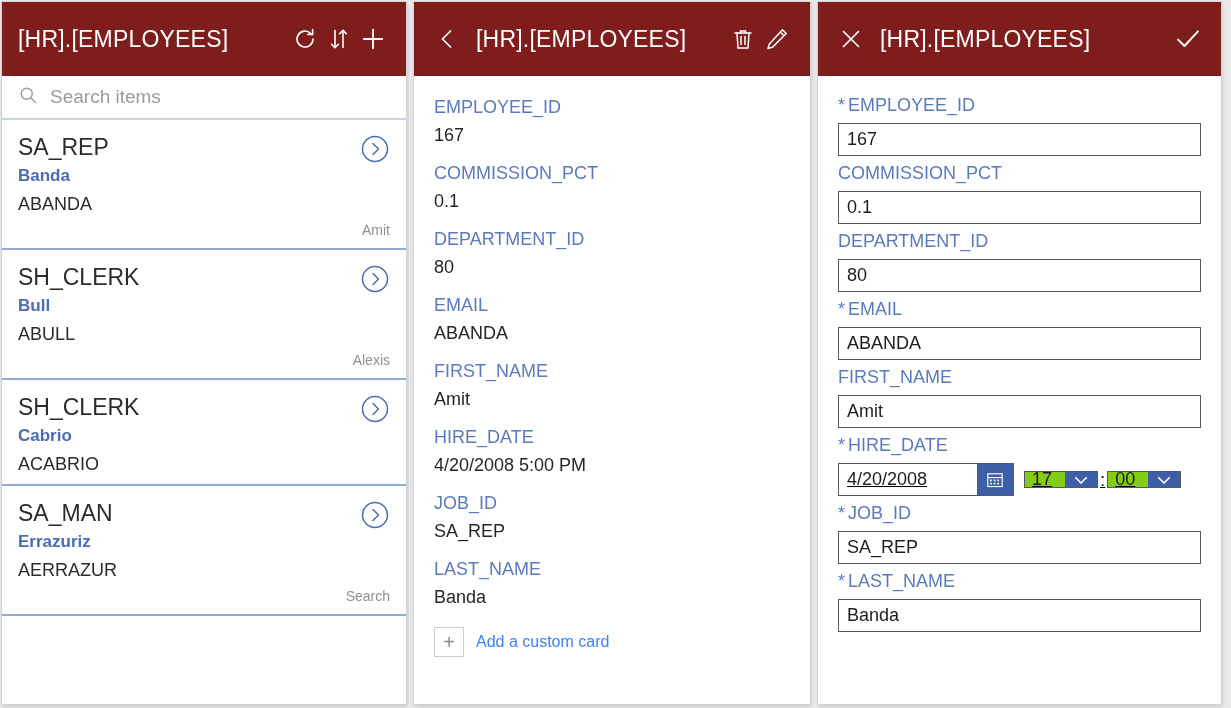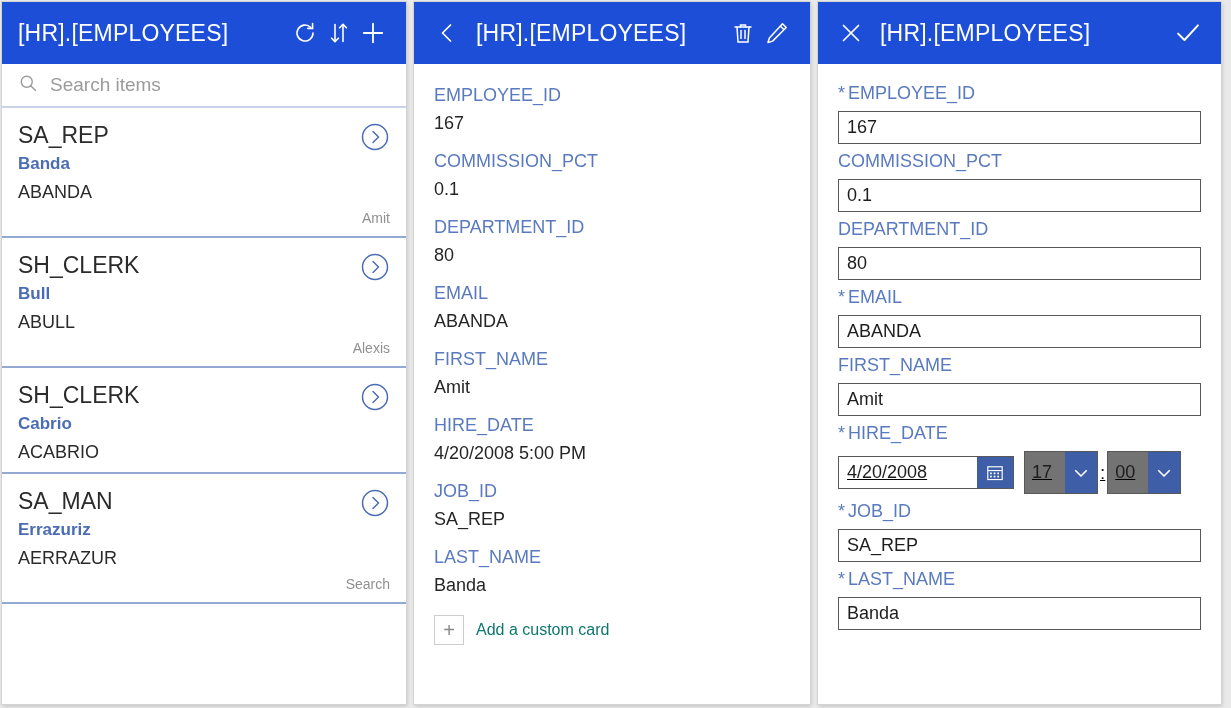--- a/index.html
+++ b/index.html
@@ -30,22 +30,22 @@
     display: flex;
     flex-direction: column;
     overflow: hidden;
   }
   .panel-list   { width: 404px; }
   .panel-detail { width: 396px; }
   .panel-edit   { width: 403px; }
 
   
   .hdr {
-    height: 62px;
-    background: #1d4ed8;
+    height: 74px;
+    background: #7f1d1d;
     display: flex;
     align-items: center;
     padding: 0 16px;
     flex: none;
   }
   .hdr-title {
     color: #ffffff;
     font-size: 23px;
     letter-spacing: 0.2px;
     white-space: nowrap;
@@ -160,21 +160,21 @@
     border: 1px solid #cdcdcd;
     display: flex;
     align-items: center;
     justify-content: center;
     color: #8a8a8a;
     font-size: 20px;
     line-height: 1;
   }
   .add-card-text {
     font-size: 16px;
-    color: #0f766e;
+    color: #3b82f6;
   }
 
   
   .edit-body {
     flex: 1 1 auto;
     padding: 16px 20px 0 20px;
     overflow: hidden;
   }
   .fld { margin-bottom: 4px; }
   .fld-label {
@@ -222,23 +222,23 @@
     background: #3e5fa8;
     display: flex;
     align-items: center;
     justify-content: center;
     cursor: pointer;
     flex: none;
   }
   .spin {
     display: flex;
     border: 1px solid #585858;
-    height: 43px;
+    height: 17px;
     width: 74px;
-    background: #737373;
+    background: #84cc16;
     margin-left: 10px;
     justify-content: space-between;
   }
   .spin input {
     flex: 1 1 auto;
     border: none;
     outline: none;
     padding: 0 7px;
     font-family: "Liberation Sans", sans-serif;
     font-size: 18px;

